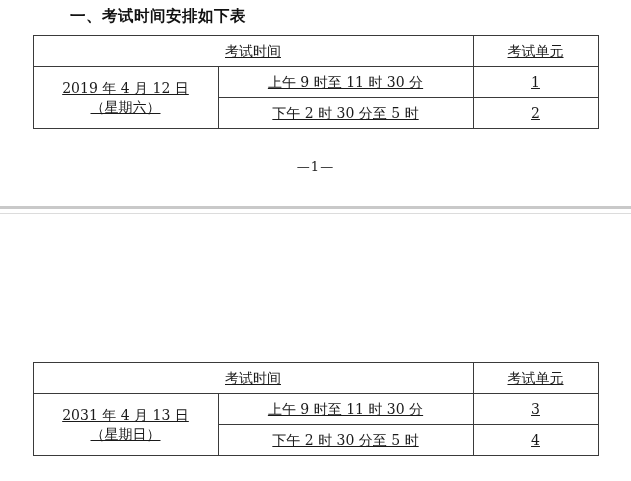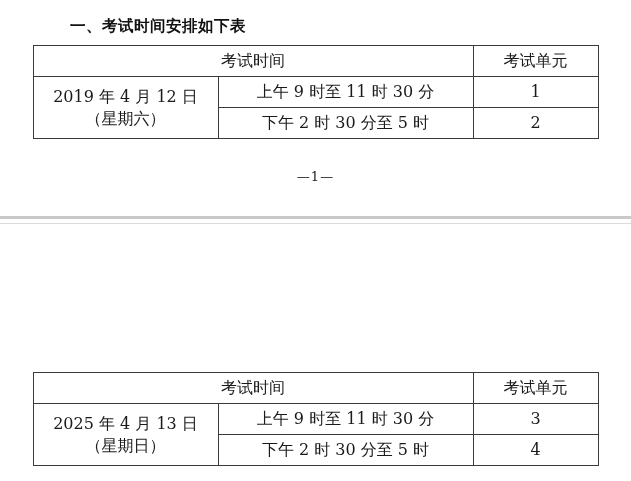--- a/index.html
+++ b/index.html
@@ -20,37 +20,38 @@
     width: 631px;
   }
   .page-one {
     padding-top: 6px;
   }
   .heading {
     font-family: Liberation Sans, sans-serif;
     font-weight: bold;
     font-size: 15.5px;
     letter-spacing: 0.5px;
-    margin: 10px 0 8px 70px;
+    margin: 0 0 8px 70px;
     color: #111;
   }
   table.exam {
     border-collapse: collapse;
     table-layout: fixed;
     margin: 0 auto;
     background: #fff;
   }
   table.exam td {
     border: 1px solid #3a3a3a;
     text-align: center;
     vertical-align: middle;
-    font-size: 16px;
+    font-size: 14px;
     color: #1a1a1a;
     padding: 0;
     line-height: 1.35;
+    text-decoration: underline;
   }
   .col-date { width: 185px; }
   .col-time { width: 255px; }
   .col-unit { width: 125px; }
 
   tr.head td { height: 30px; }
   tr.body td { height: 30px; }
 
   .date-cell {
     padding: 4px 2px;
@@ -136,21 +137,21 @@
       <col class="col-time">
       <col class="col-unit">
     </colgroup>
     <tbody>
       <tr class="head">
         <td colspan="2">考试时间</td>
         <td>考试单元</td>
       </tr>
       <tr class="body">
         <td class="date-cell" rowspan="2">
-          <span class="line1">2025 年 4 月 13 日</span>
+          <span class="line1">2031 年 4 月 13 日</span>
           <span class="line2">（星期日）</span>
         </td>
         <td>上午 9 时至 11 时 30 分</td>
         <td>3</td>
       </tr>
       <tr class="body">
         <td>下午 2 时 30 分至 5 时</td>
         <td>4</td>
       </tr>
     </tbody>

